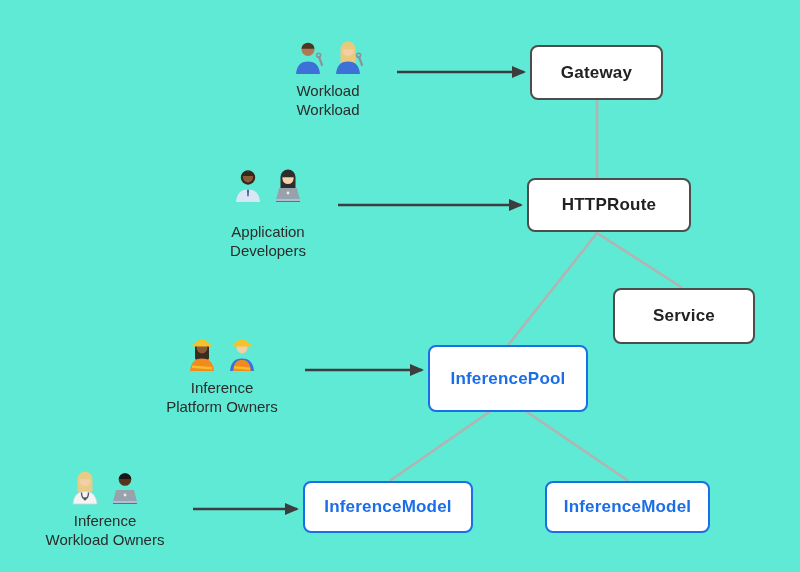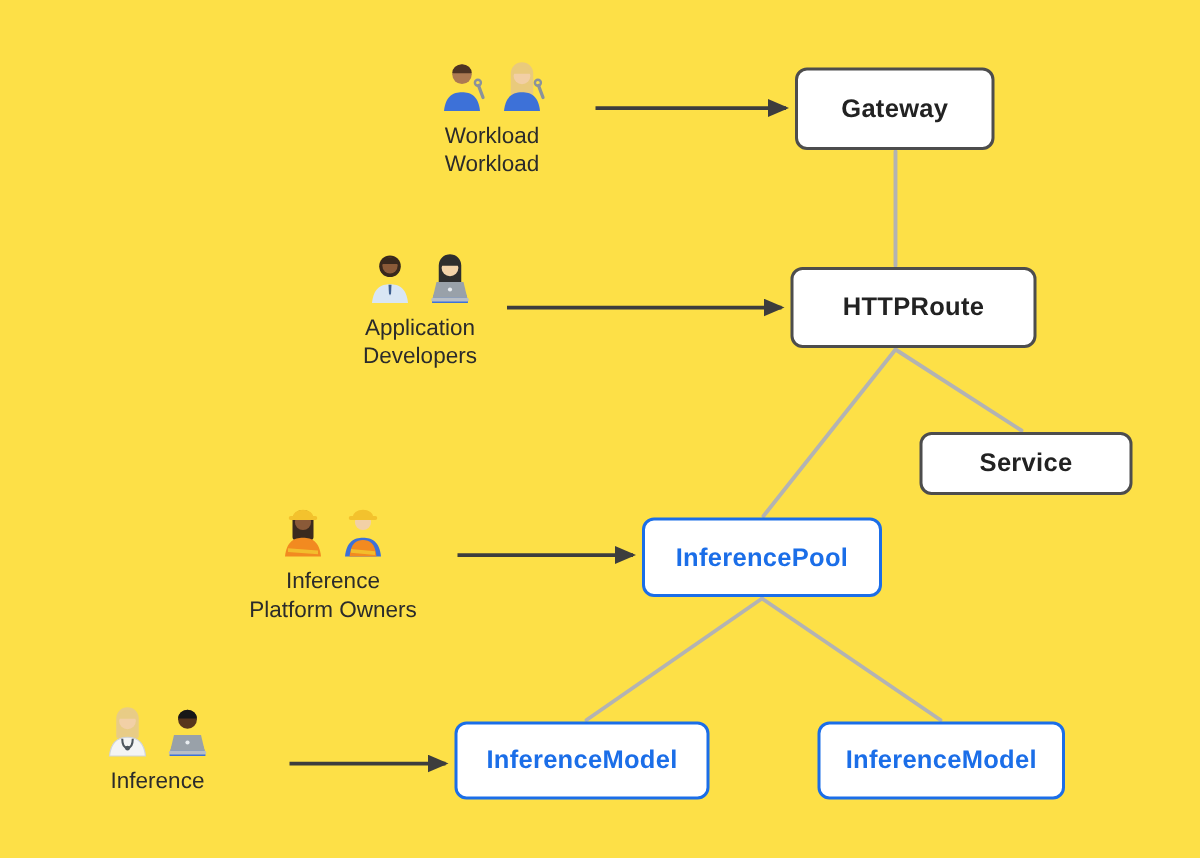--- a/index.html
+++ b/index.html
@@ -1,21 +1,21 @@
 <!DOCTYPE html>
 <html><head>
 <meta charset="utf-8">
 <style>
   html, body { margin: 0; padding: 0; background: #ffffff; }
   body { font-family: "Liberation Sans", sans-serif; }
   .canvas {
     position: relative;
     width: 800px;
     height: 572px;
-    background: #fde047;
+    background: #5eead4;
     overflow: hidden;
   }
   svg.connectors {
     position: absolute;
     left: 0; top: 0;
     width: 800px; height: 572px;
   }
   .node {
     position: absolute;
     display: flex;
@@ -31,41 +31,41 @@
   .node.core {
     border: 2px solid #4d4d4d;
     color: #222222;
   }
   .node.ext {
     border: 2px solid #1b6ee8;
     color: #1b6ee8;
   }
   .node-gateway   { left: 530px; top: 45px;  width: 133px; height: 55px; }
   .node-httproute { left: 527px; top: 178px; width: 164px; height: 54px; }
-  .node-service   { left: 613px; top: 288px; width: 142px; height: 42px; }
-  .node-pool      { left: 428px; top: 345px; width: 160px; height: 53px; text-align: center; }
+  .node-service   { left: 613px; top: 288px; width: 142px; height: 56px; }
+  .node-pool      { left: 428px; top: 345px; width: 160px; height: 67px; text-align: center; }
   .node-model-l   { left: 303px; top: 481px; width: 170px; height: 52px; }
   .node-model-r   { left: 545px; top: 481px; width: 165px; height: 52px; }
   .persona {
     position: absolute;
     width: 160px;
     display: flex;
     flex-direction: column;
     align-items: center;
   }
   .persona .plabel {
     margin-top: 5px;
     font-size: 15px;
     line-height: 1.27;
     text-align: center;
     color: #2b2b2b;
   }
   .persona .plabel span { display: block; white-space: nowrap; }
   .persona-cluster  { left: 248px; top: 36px;  }
-  .persona-appdev   { left: 200px; top: 164px; }
+  .persona-appdev   { left: 188px; top: 164px; gap: 13px; }
   .persona-platform { left: 142px; top: 333px; }
   .persona-workload { left: 25px;  top: 466px; }
   .pair-icons { width: 76px; height: 40px; }
 </style>
 </head>
 <body>
 
 <div class="canvas">
 
   <svg class="connectors" viewBox="0 0 800 572" xmlns="http://www.w3.org/2000/svg">
@@ -198,16 +198,17 @@
         <path d="M5,37 C6,27 11,24.5 17,24.5 C23,24.5 28,27 29,37 Z" fill="#3d71d8"></path>
         <circle cx="17" cy="12.5" r="6.3" fill="#57351c"></circle>
         <path d="M10.7,12 A6.3,5.8 0 0 1 23.3,12 Z" fill="#171717"></path>
         <path d="M8,23 L26,23 L28.5,33.5 L5.5,33.5 Z" fill="#99a1a9"></path>
         <rect x="4.5" y="33.5" width="25" height="2.5" rx="1.2" fill="#b8bec6"></rect>
         <circle cx="17" cy="28" r="1.4" fill="#e8ecf0"></circle>
       </g>
     </svg>
     <div class="plabel">
       <span>Inference</span>
+      <span>Workload Owners</span>
     </div>
   </div>
 
 </div>
 
 </body></html>

